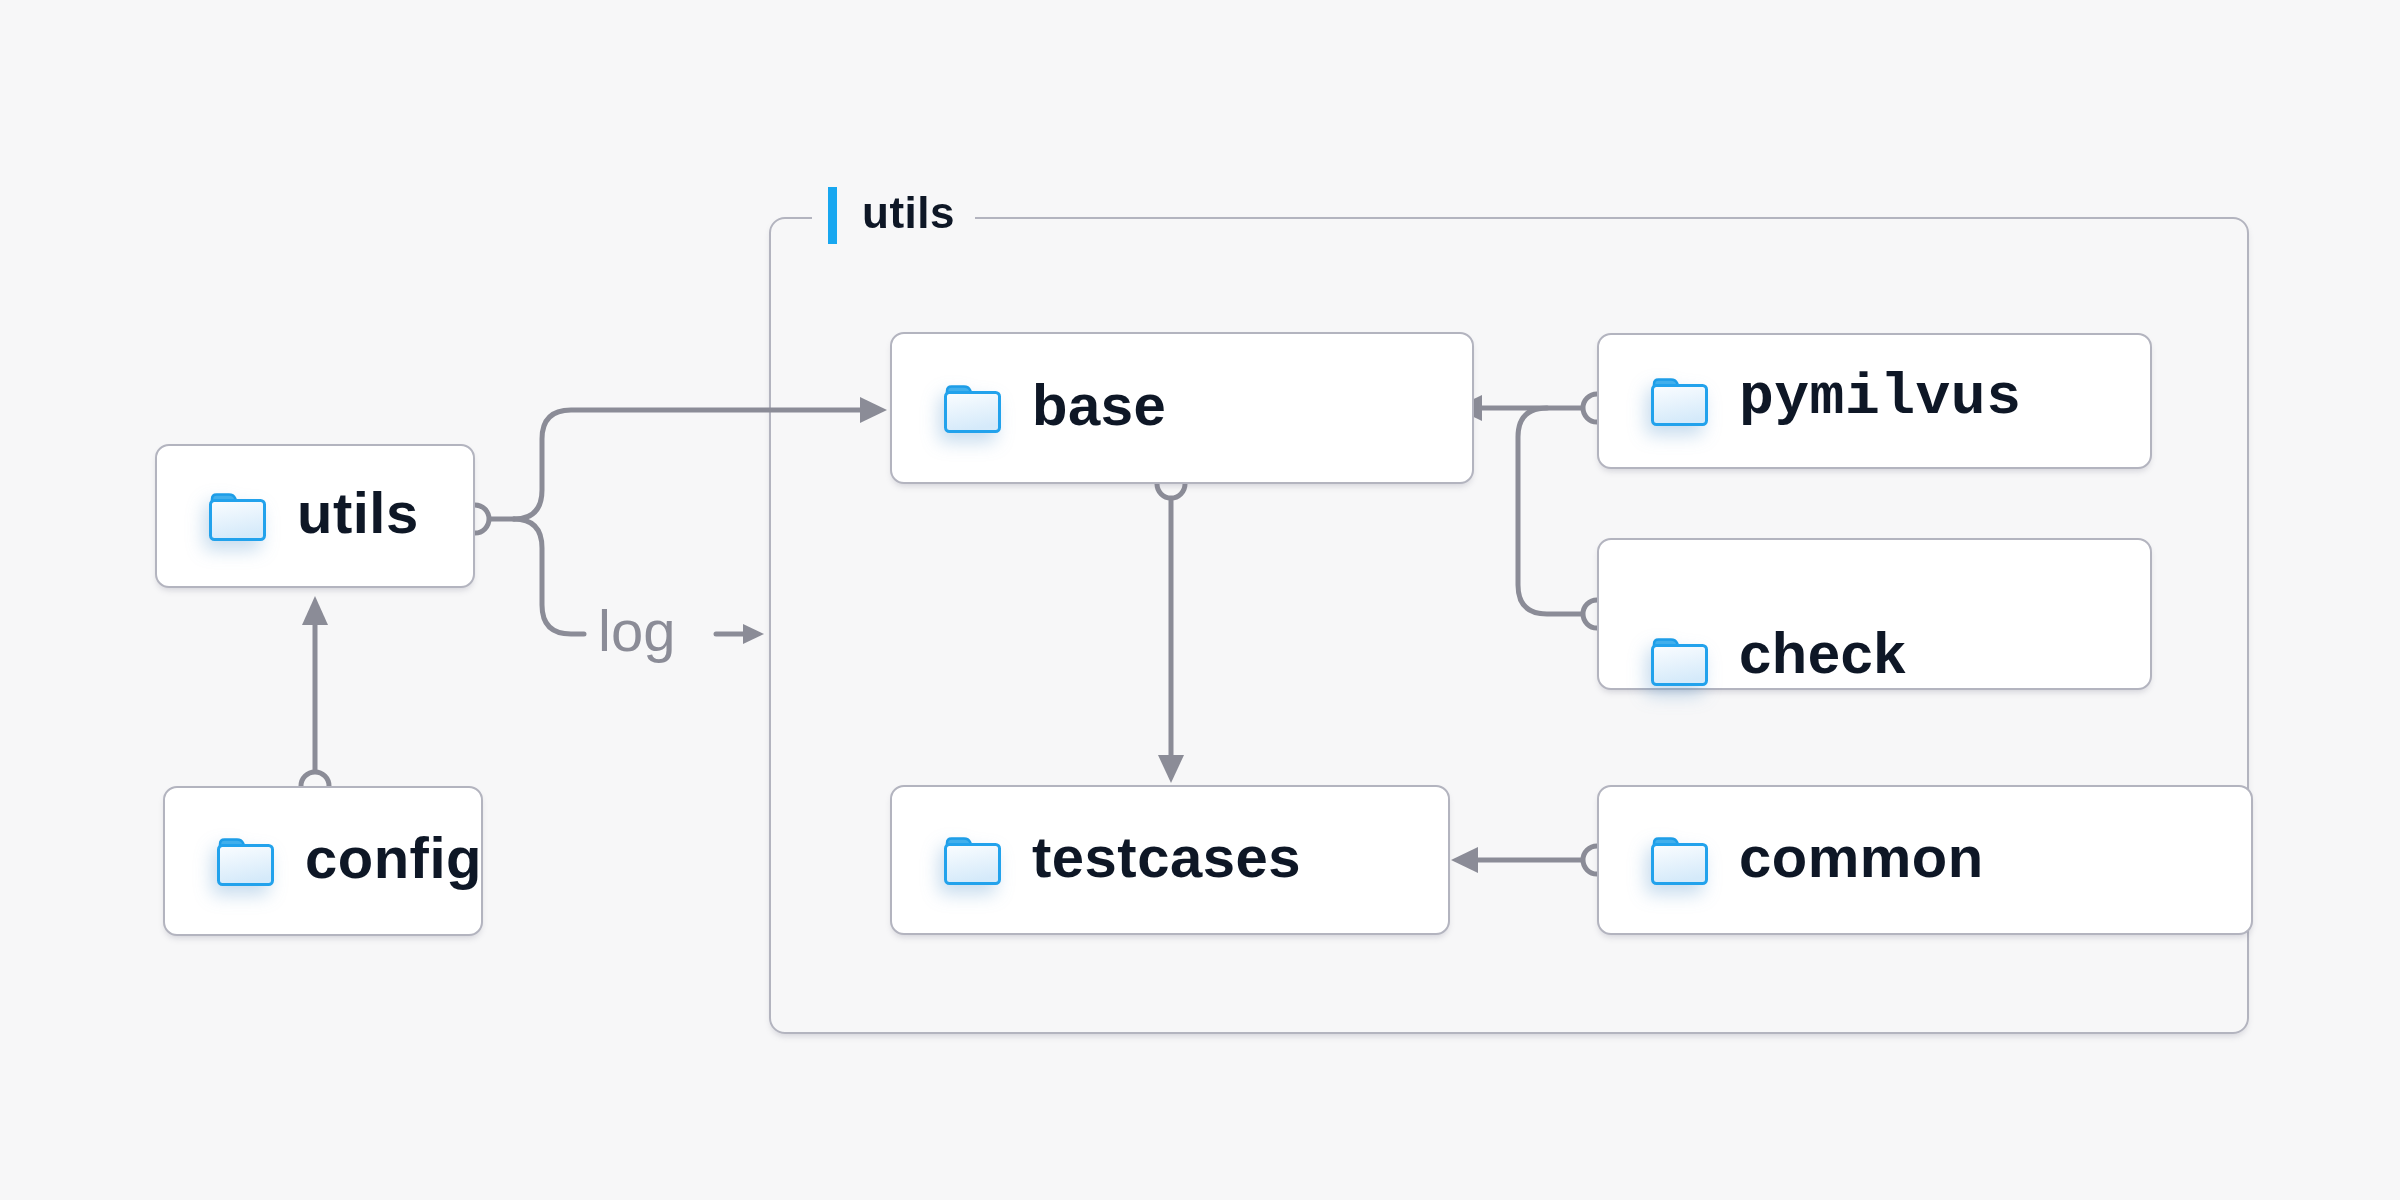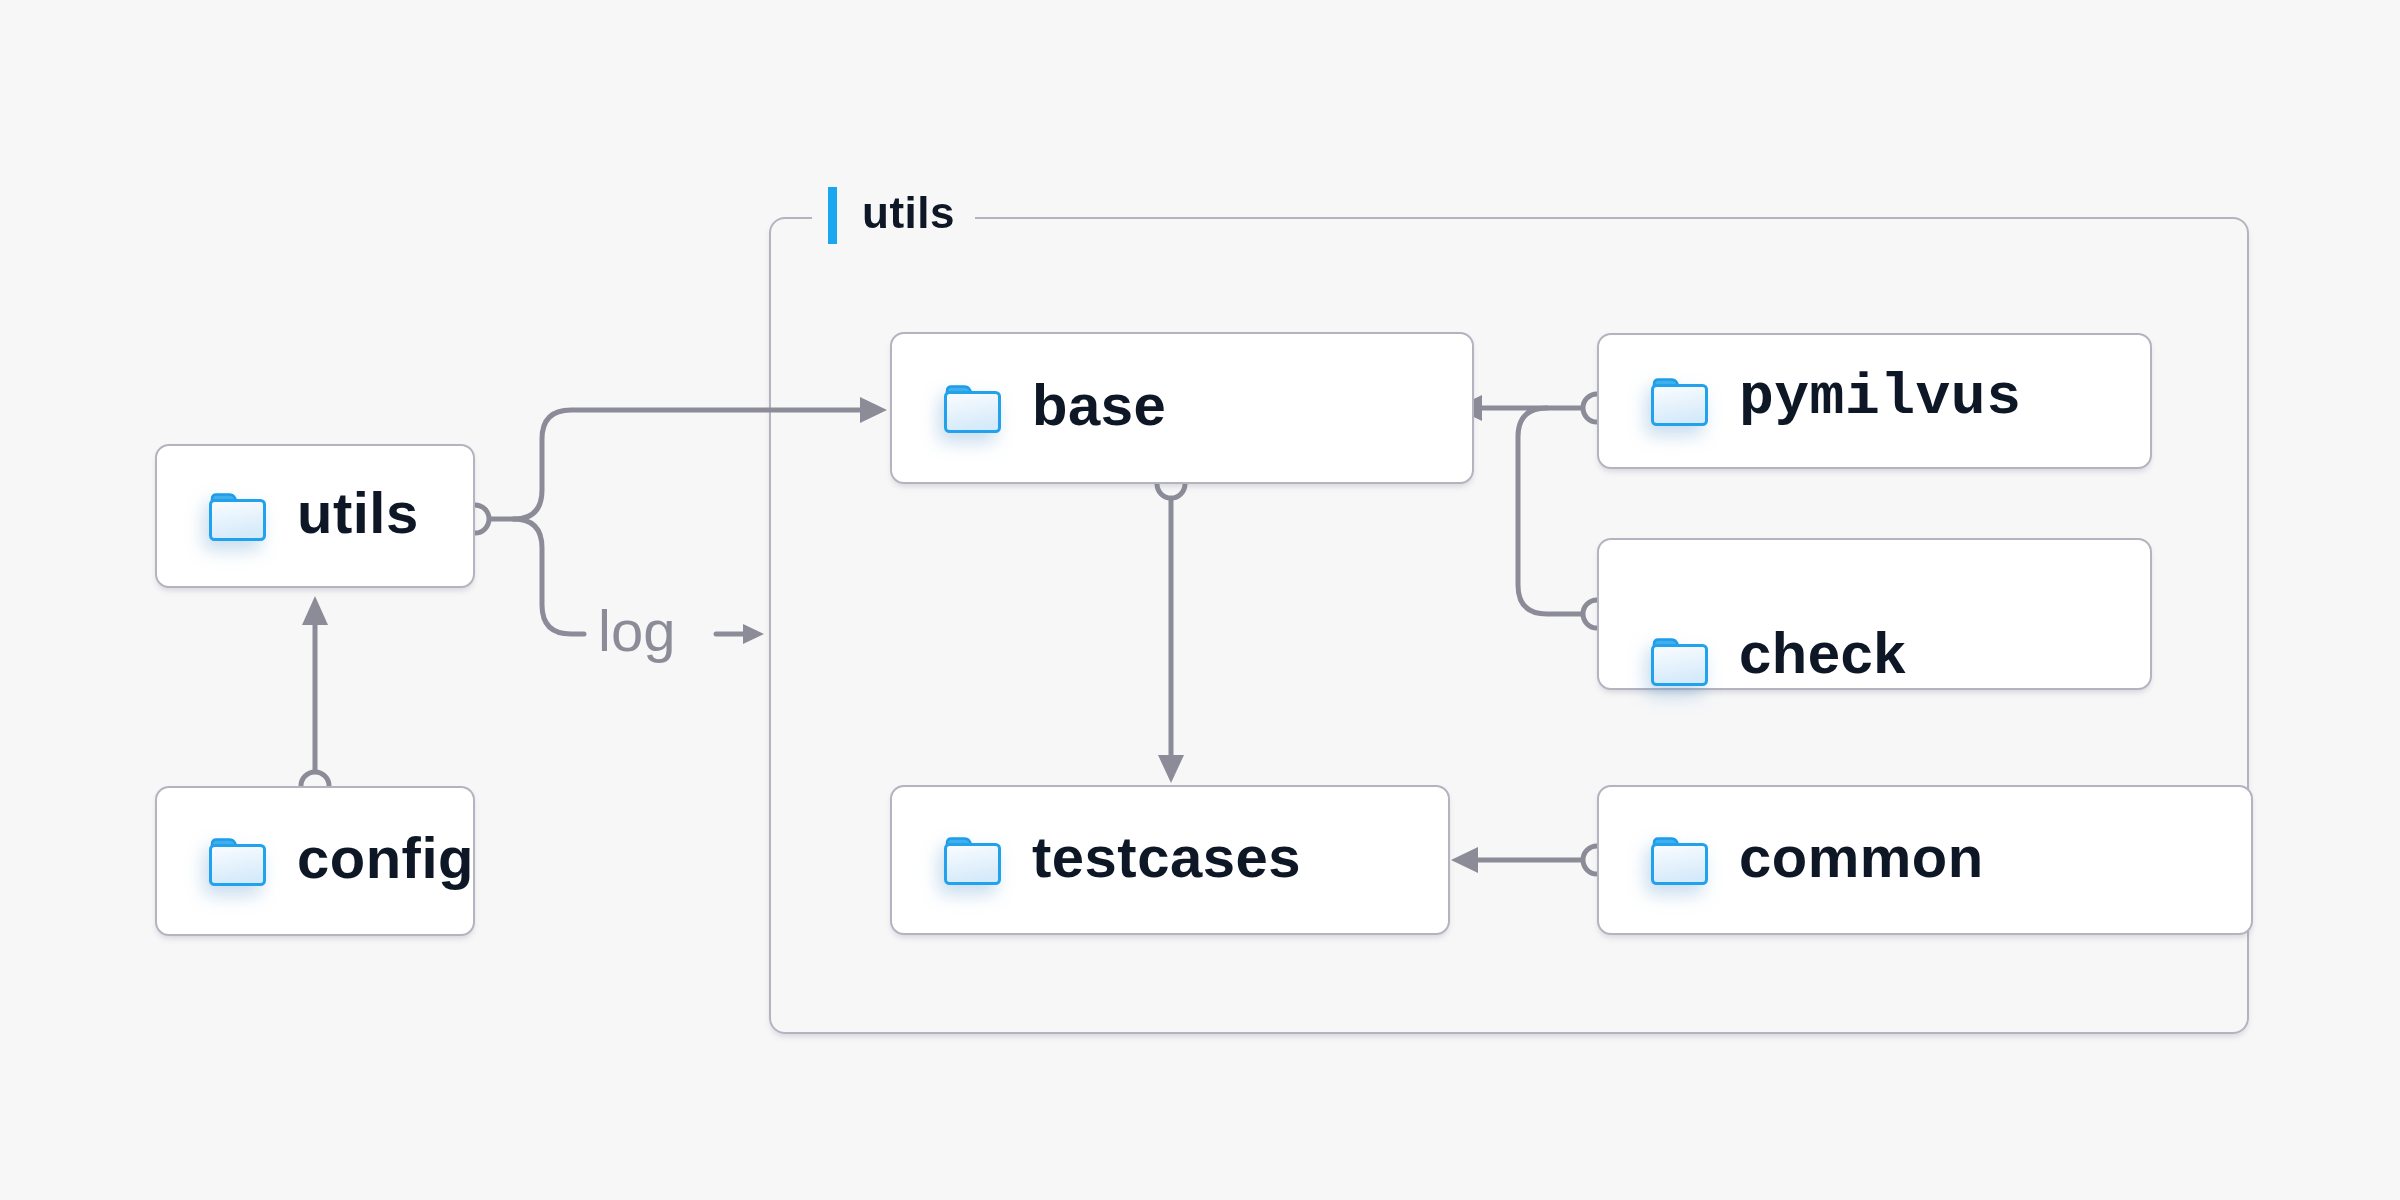--- a/index.html
+++ b/index.html
@@ -124,21 +124,21 @@
           <stop offset="0" stop-color="#fbfdff"></stop>
             <stop offset="1" stop-color="#d5eafa"></stop>
         </linearGradient>
       </defs>
       <path d="M7 18 V10 Q7 5.5 11.5 5.5 H24 Q28.5 5.5 30 9 L33 16 Z" fill="#41afec" stroke="#1d9de7" stroke-width="2.5"></path>
       <rect x="5.5" y="11.5" width="54" height="39" rx="4" fill="url(#fgrad)" stroke="#22a2ec" stroke-width="3"></rect>
     </svg>
     <span class="label">utils</span>
   </div>
 
-  <div class="node" style="left:155px; top:786px; width:320px; height:150px;">
+  <div class="node" style="left:163px; top:786px; width:320px; height:150px;">
     <svg class="folder" width="64" height="54" viewBox="0 0 64 54">
       <path d="M7 18 V10 Q7 5.5 11.5 5.5 H24 Q28.5 5.5 30 9 L33 16 Z" fill="#41afec" stroke="#1d9de7" stroke-width="2.5"></path>
       <rect x="5.5" y="11.5" width="54" height="39" rx="4" fill="url(#fgrad)" stroke="#22a2ec" stroke-width="3"></rect>
     </svg>
     <span class="label">config</span>
   </div>
 
   <div class="node" style="left:890px; top:332px; width:584px; height:152px;">
     <svg class="folder" width="64" height="54" viewBox="0 0 64 54">
       <path d="M7 18 V10 Q7 5.5 11.5 5.5 H24 Q28.5 5.5 30 9 L33 16 Z" fill="#41afec" stroke="#1d9de7" stroke-width="2.5"></path>

